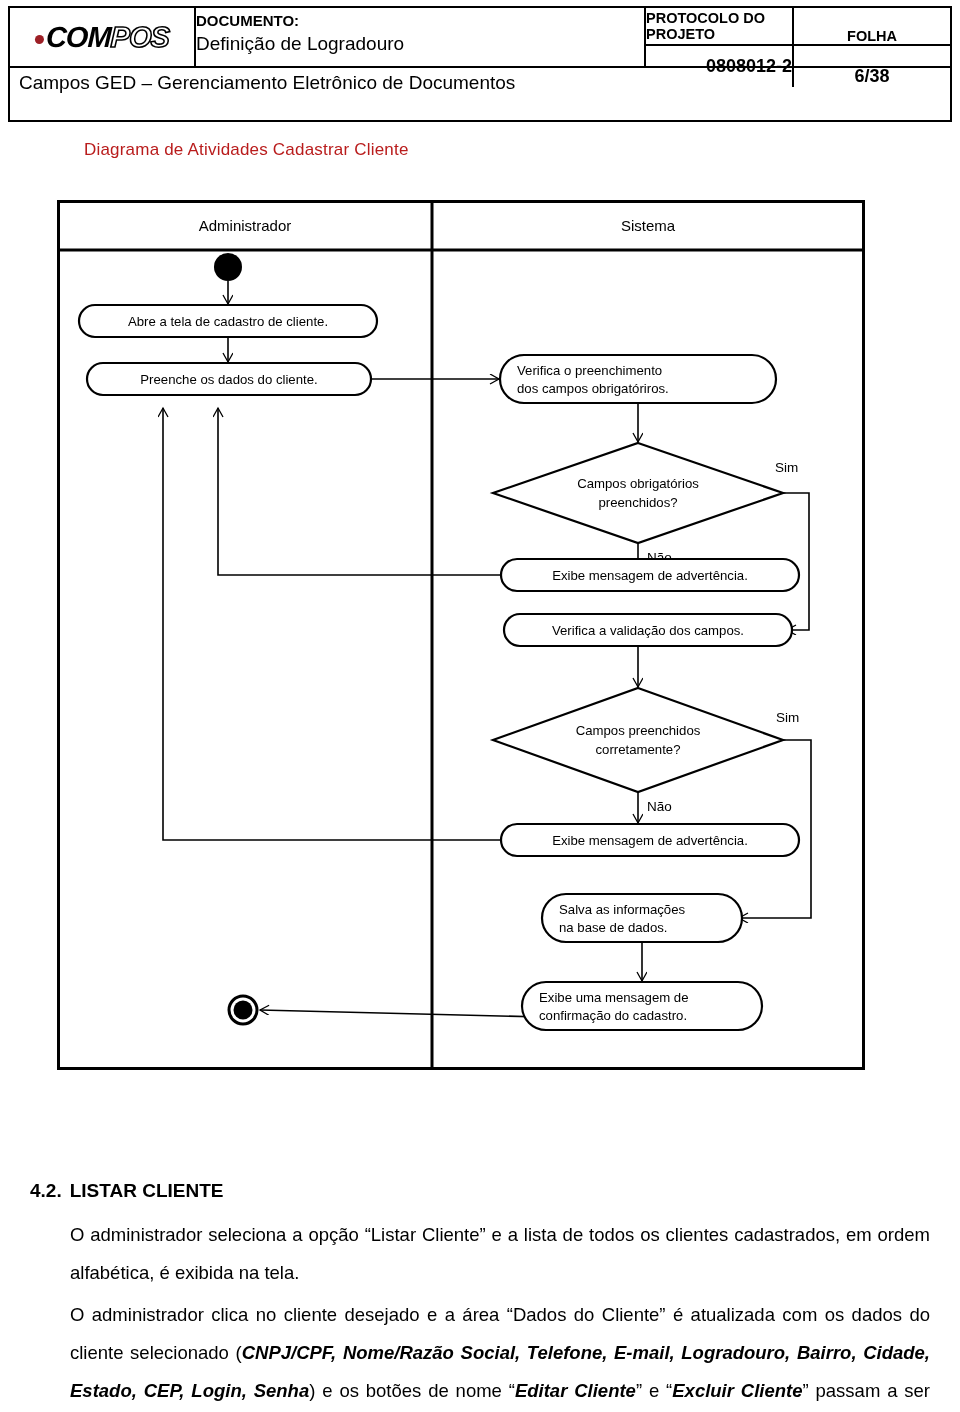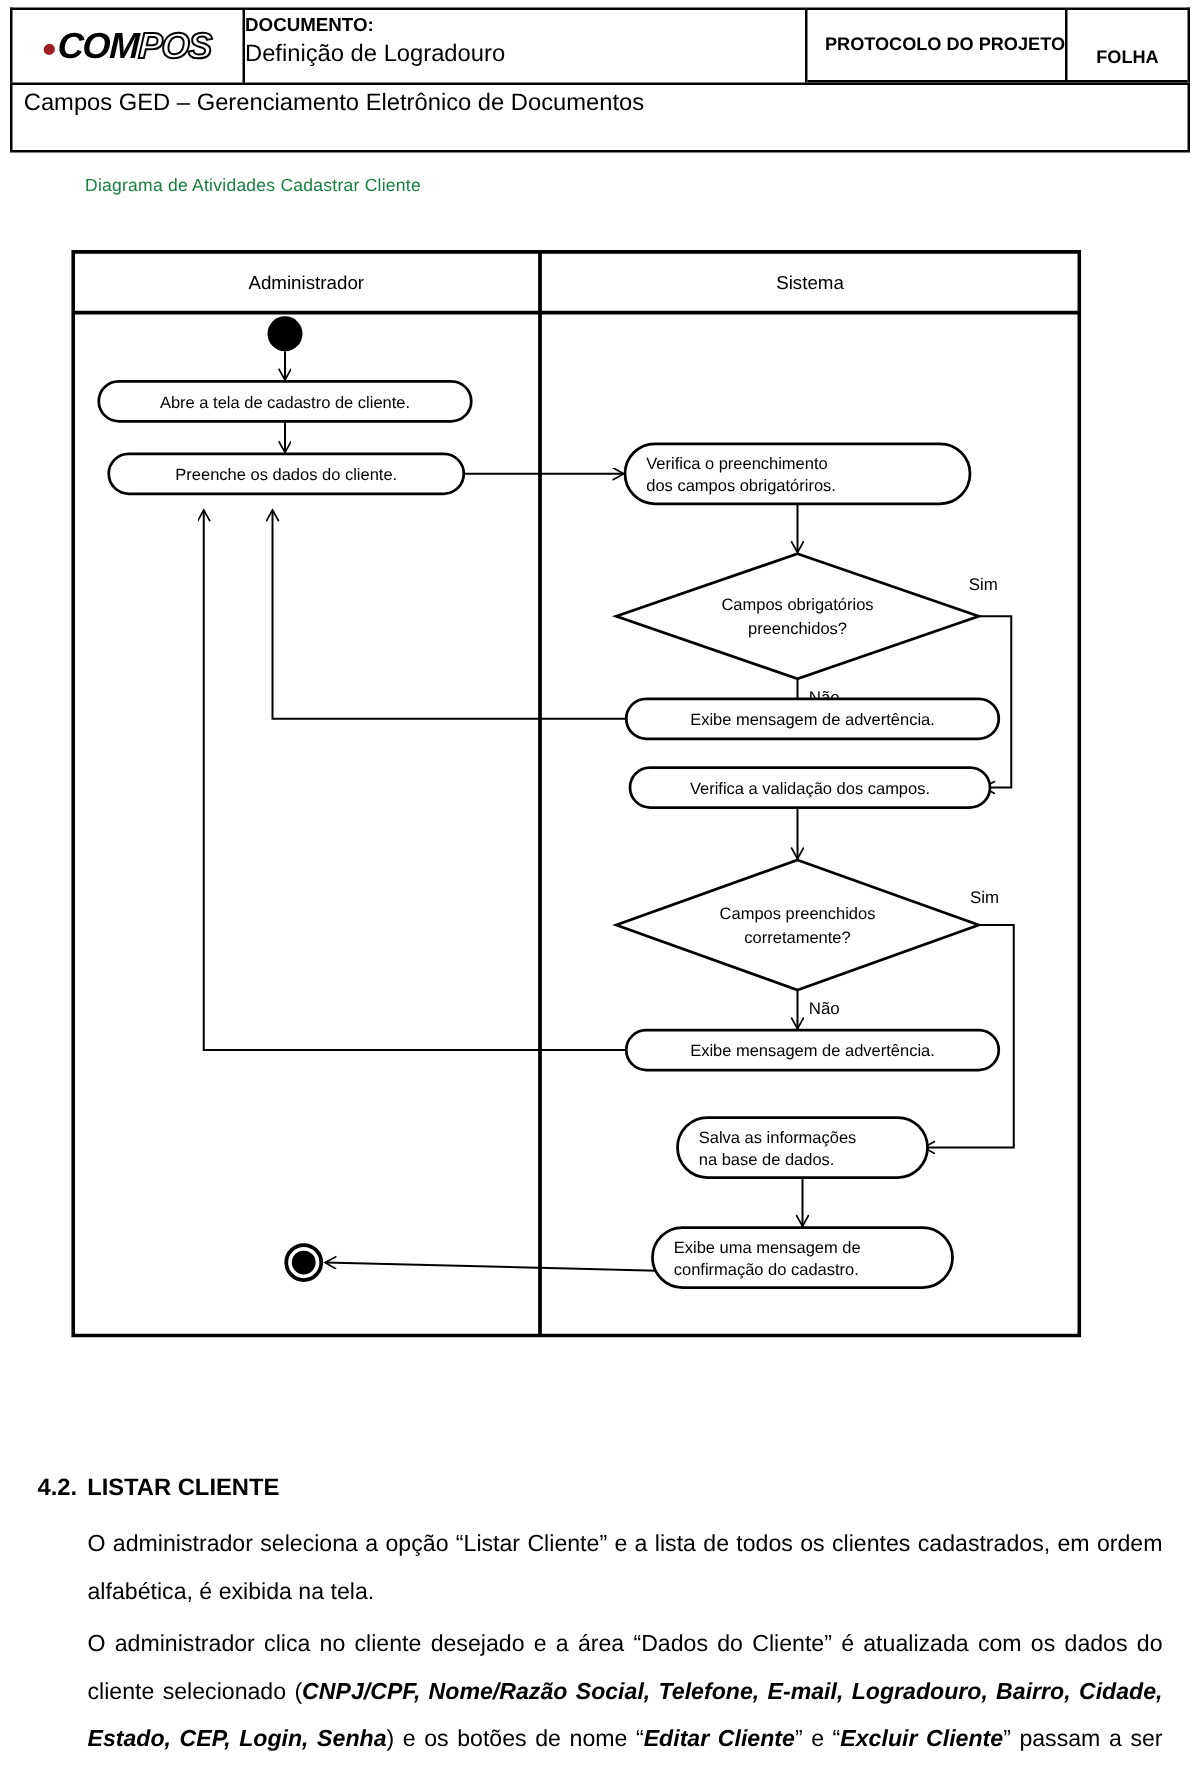--- a/index.html
+++ b/index.html
@@ -85,21 +85,21 @@
     box-sizing: border-box;
   }
   .hdr-right-row {
     display: flex;
     flex: 1;
   }
   .hdr-right-row.top {
     border-bottom: 2px solid #000;
   }
   .hdr-cell-proto {
-    width: 208px;
+    width: 148px;
     border-right: 2px solid #000;
     display: flex;
     align-items: center;
     justify-content: flex-end;
     box-sizing: border-box;
   }
   .hdr-cell-folha {
     flex: 1;
     display: flex;
     align-items: center;
@@ -127,24 +127,24 @@
     line-height: 1.35;
   }
   .hdr-proj-value {
     font-size: 19px;
     line-height: 1.35;
   }
 
   
   .diagram-title {
     position: absolute;
-    left: 68px;
+    left: 84px;
     top: 140px;
-    font-size: 14px;
-    color: #15803d;
+    font-size: 17px;
+    color: #b91c1c;
     letter-spacing: 0.2px;
   }
 
   
   .diagram-wrap {
     position: absolute;
     left: 57px;
     top: 200px;
     width: 808px;
     height: 870px;
@@ -210,20 +210,28 @@
     </div>
     <div class="hdr-right-cell">
       <div class="hdr-right-row top">
         <div class="hdr-cell-proto">
           <span class="hdr-th">PROTOCOLO DO PROJETO</span>
         </div>
         <div class="hdr-cell-folha">
           <span class="hdr-th">FOLHA</span>
         </div>
       </div>
+      <div class="hdr-right-row">
+        <div class="hdr-cell-proto">
+          <span class="hdr-td">0808012-2</span>
+        </div>
+        <div class="hdr-cell-folha">
+          <span class="hdr-td">6/38</span>
+        </div>
+      </div>
     </div>
   </div>
   <div class="hdr-bottom">
     <div class="hdr-proj-value">Campos GED – Gerenciamento Eletrônico de Documentos</div>
   </div>
 </div>
 
 <div class="diagram-title">Diagrama de Atividades  Cadastrar Cliente</div>
 
 <div class="diagram-wrap">

